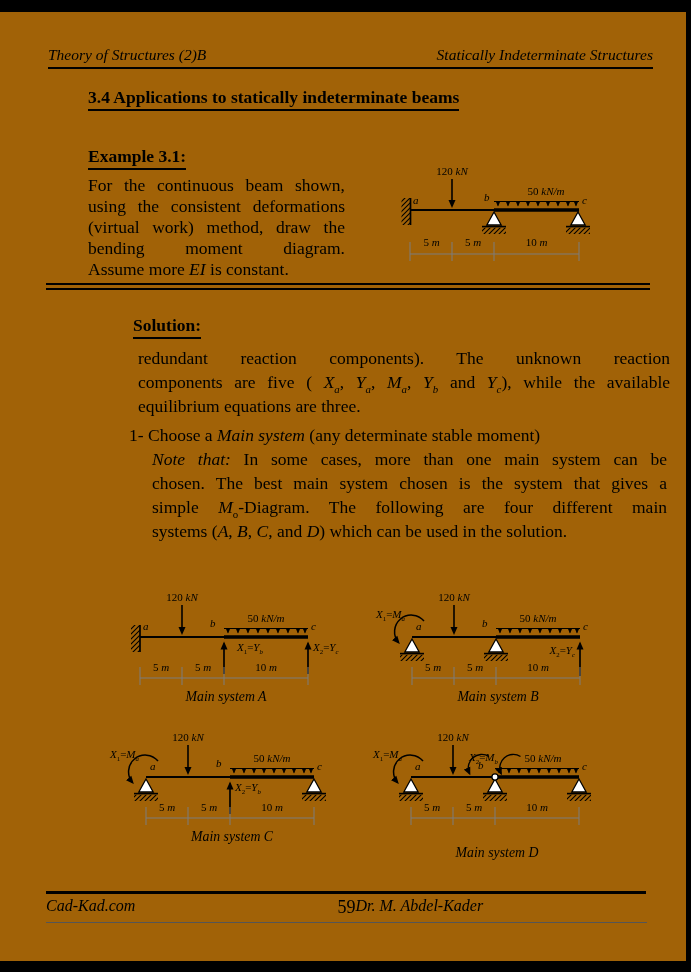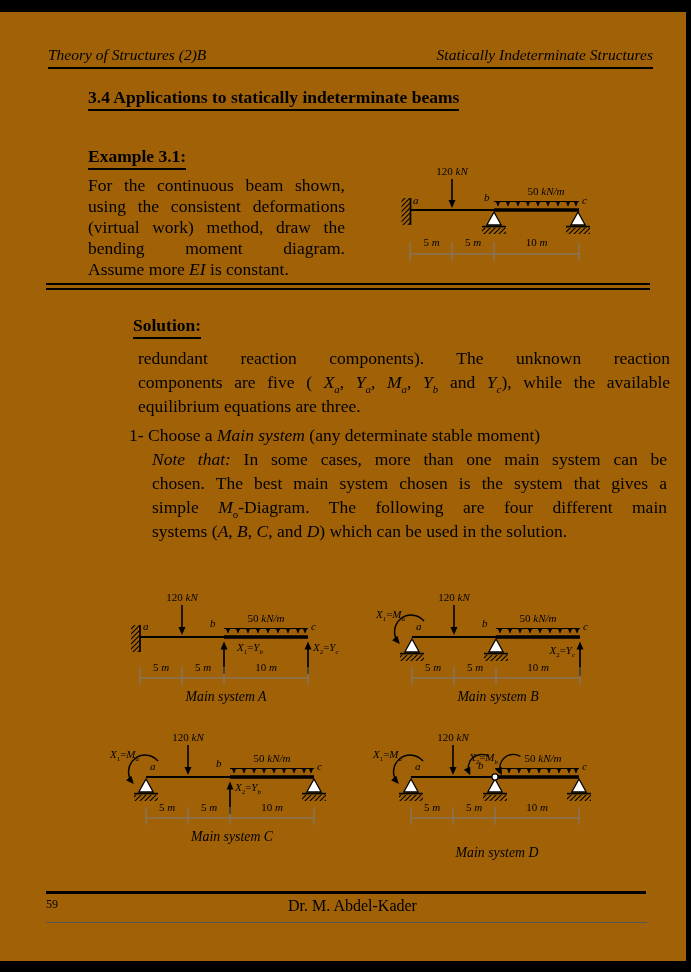--- a/index.html
+++ b/index.html
@@ -9,22 +9,22 @@
   .it{font-style:italic;}
   sub{font-size:0.62em;line-height:0;}
   
   .header{position:absolute;left:48px;right:38px;top:46px;display:flex;justify-content:space-between;
           font-style:italic;font-size:15.5px;border-bottom:2px solid #000;padding-bottom:3px;}
   .sec-title{position:absolute;left:88px;top:87px;font-weight:bold;font-size:17.5px;
              border-bottom:2px solid #000;padding-bottom:1px;}
   .footer-rule{position:absolute;left:46px;width:600px;top:891px;height:3px;background:#000;}
   .footer{position:absolute;left:46px;right:44px;top:897px;display:flex;font-size:16px;}
   .footer .fl{flex:1;text-align:left;font-style:italic;}
-  .footer .fc{flex:0 0 auto;font-size:12px;}
-  .footer .fr{flex:1;text-align:center;}
+  .footer .fc{flex:0 0 auto;font-size:18px;}
+  .footer .fr{flex:1;text-align:left;font-style:italic;}
   .footer-thin{position:absolute;left:46px;right:44px;top:922px;height:1px;background:#555;}
   .dbl-rule{position:absolute;left:46px;right:41px;top:283px;height:3px;
             border-top:2px solid #000;border-bottom:2px solid #000;}
   
   .example{position:absolute;left:88px;top:146px;width:257px;font-size:17.5px;}
   .ex-head{font-weight:bold;border-bottom:2px solid #000;display:inline-block;padding-bottom:1px;}
   .ex-lines{margin-top:5px;line-height:21px;}
   
   .solution{position:absolute;left:84px;top:315px;width:545px;font-size:17.5px;margin-left:41px;}
   .sol-head{font-weight:bold;border-bottom:2px solid #000;display:inline-block;margin-left:8px;padding-bottom:1px;}
@@ -386,18 +386,19 @@
     <div class="dlb it" style="left:107px;top:30px;">b</div>
     <div class="dlb it" style="left:211px;top:31px;">c</div>
     <div class="dlb ctr" style="left:40px;top:72px;width:42px;"><span>5 </span><span class="it">m</span></div>
     <div class="dlb ctr" style="left:82px;top:72px;width:42px;"><span>5 </span><span class="it">m</span></div>
     <div class="dlb ctr" style="left:124px;top:72px;width:84px;"><span>10 </span><span class="it">m</span></div>
     <div class="dlb cap ctr" style="left:26px;top:116px;width:200px;">Main system D</div>
   </div>
 
   <div class="footer-rule"></div>
   <div class="footer">
+    <span class="fl">Cad-Kad.com</span>
     <span class="fc">59</span>
     <span class="fr">Dr. M. Abdel-Kader</span>
   </div>
   <div class="footer-thin"></div>
 
 </div>
 
 </body></html>

